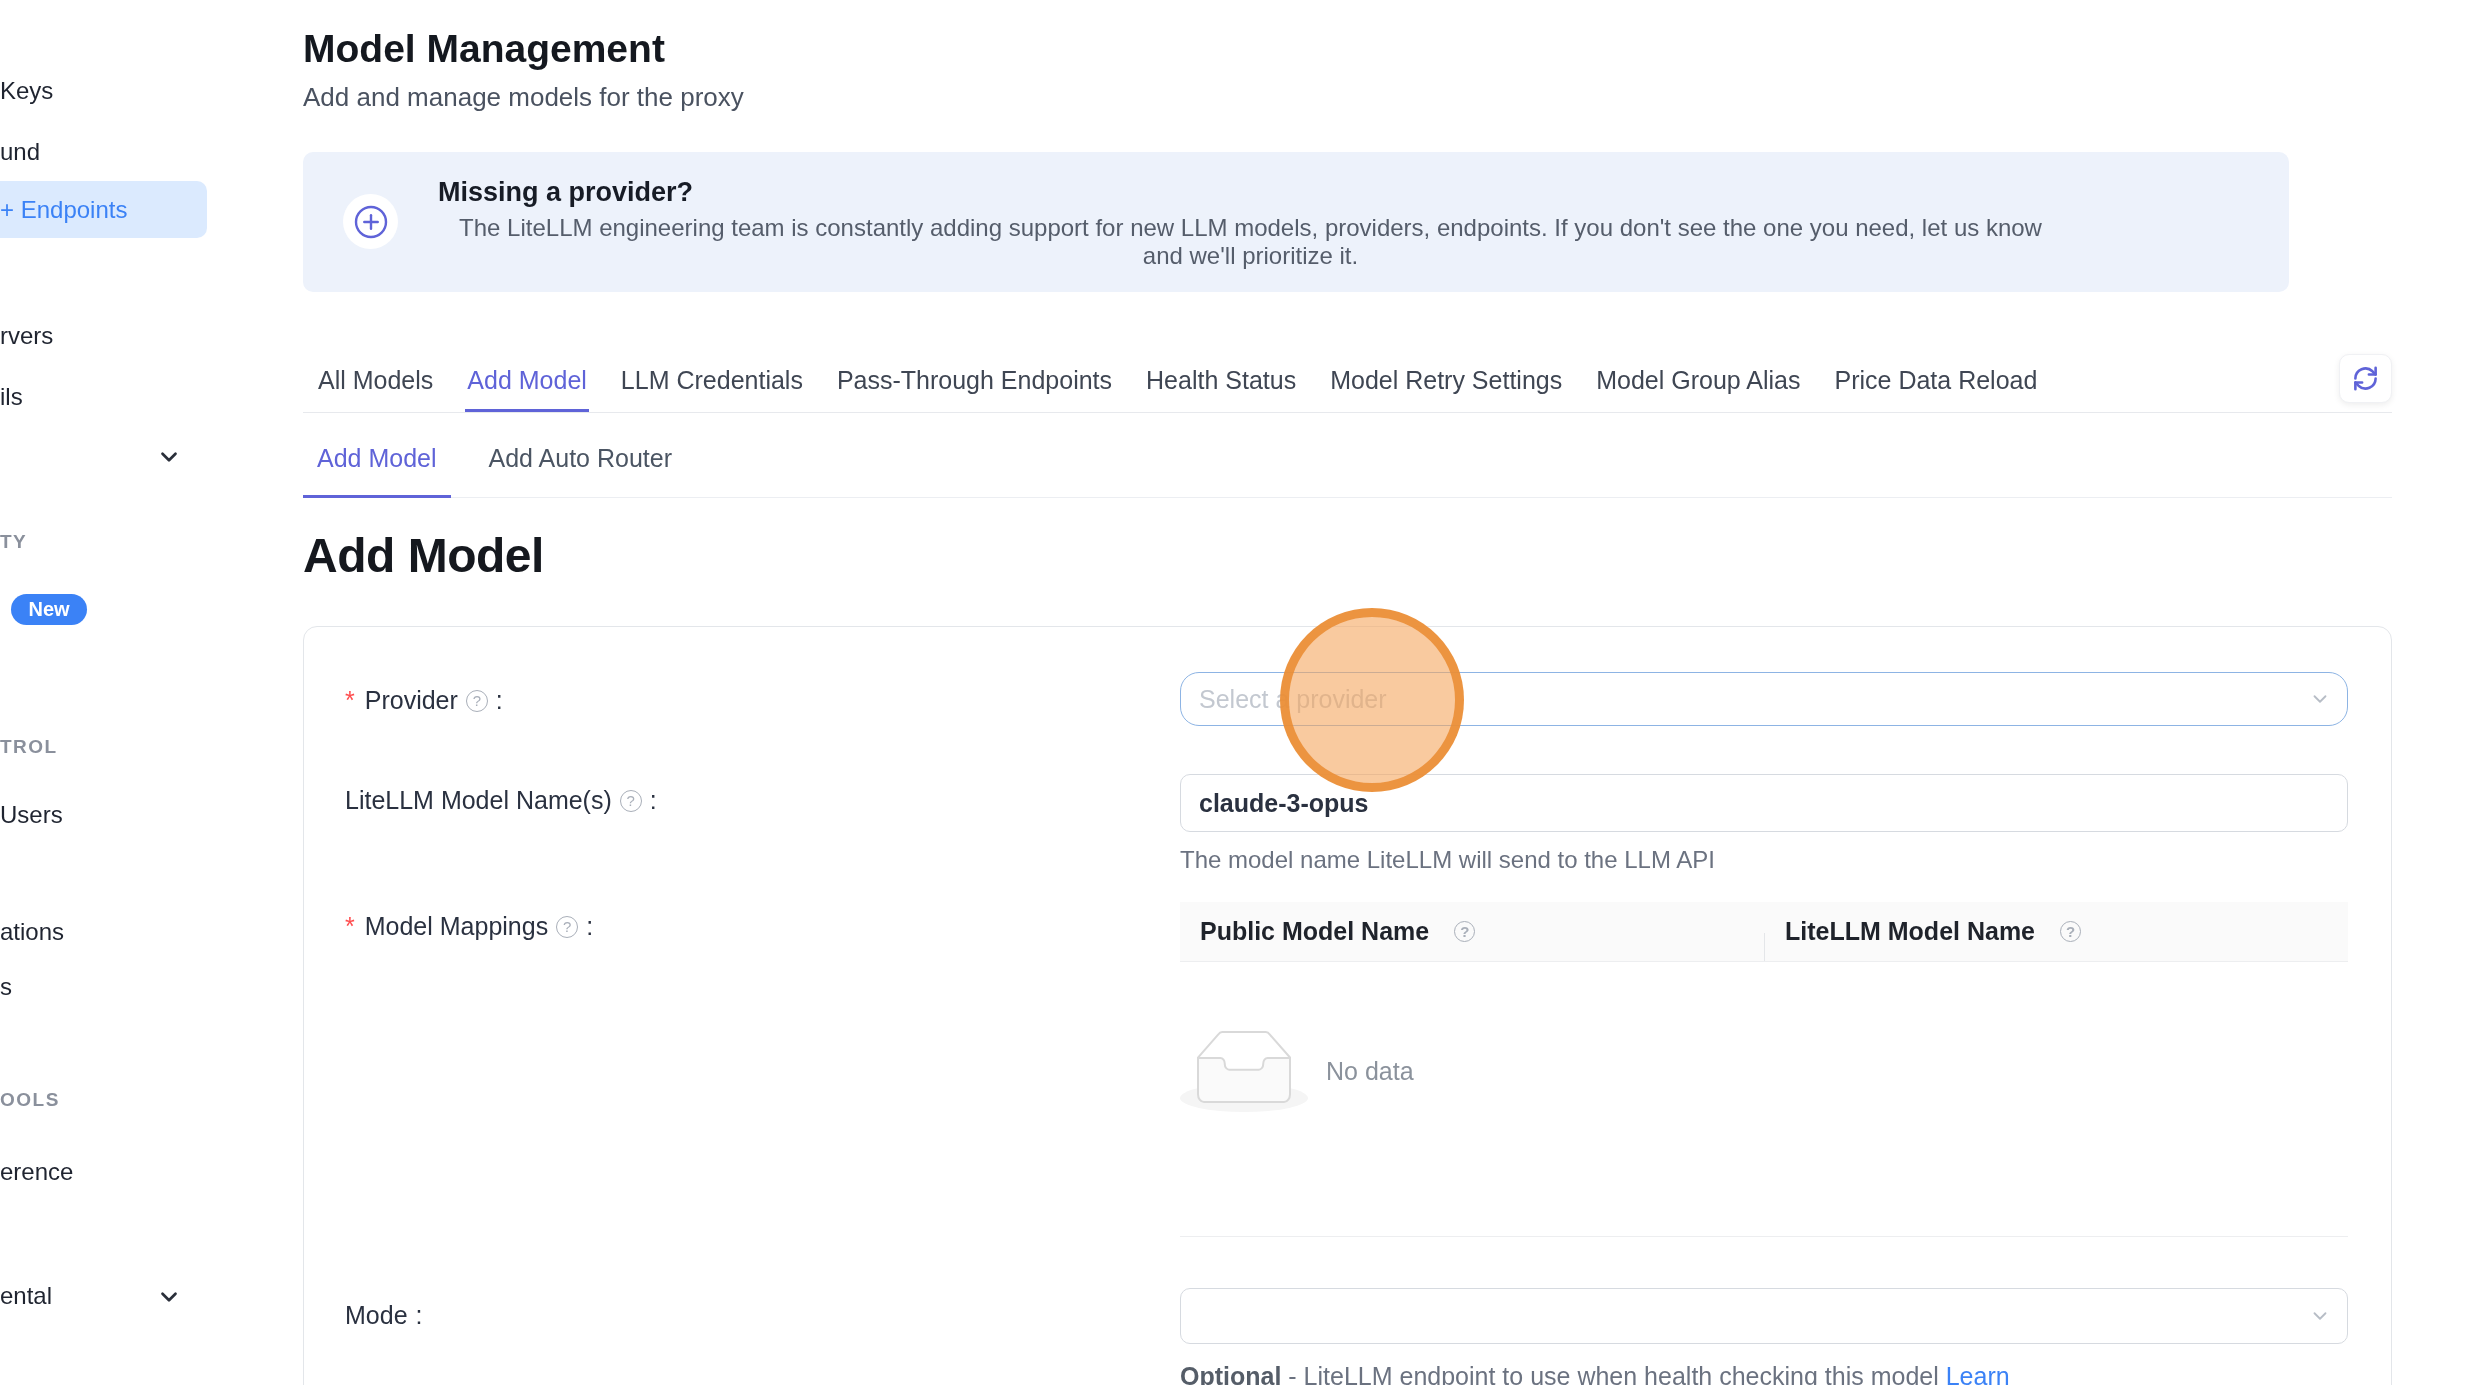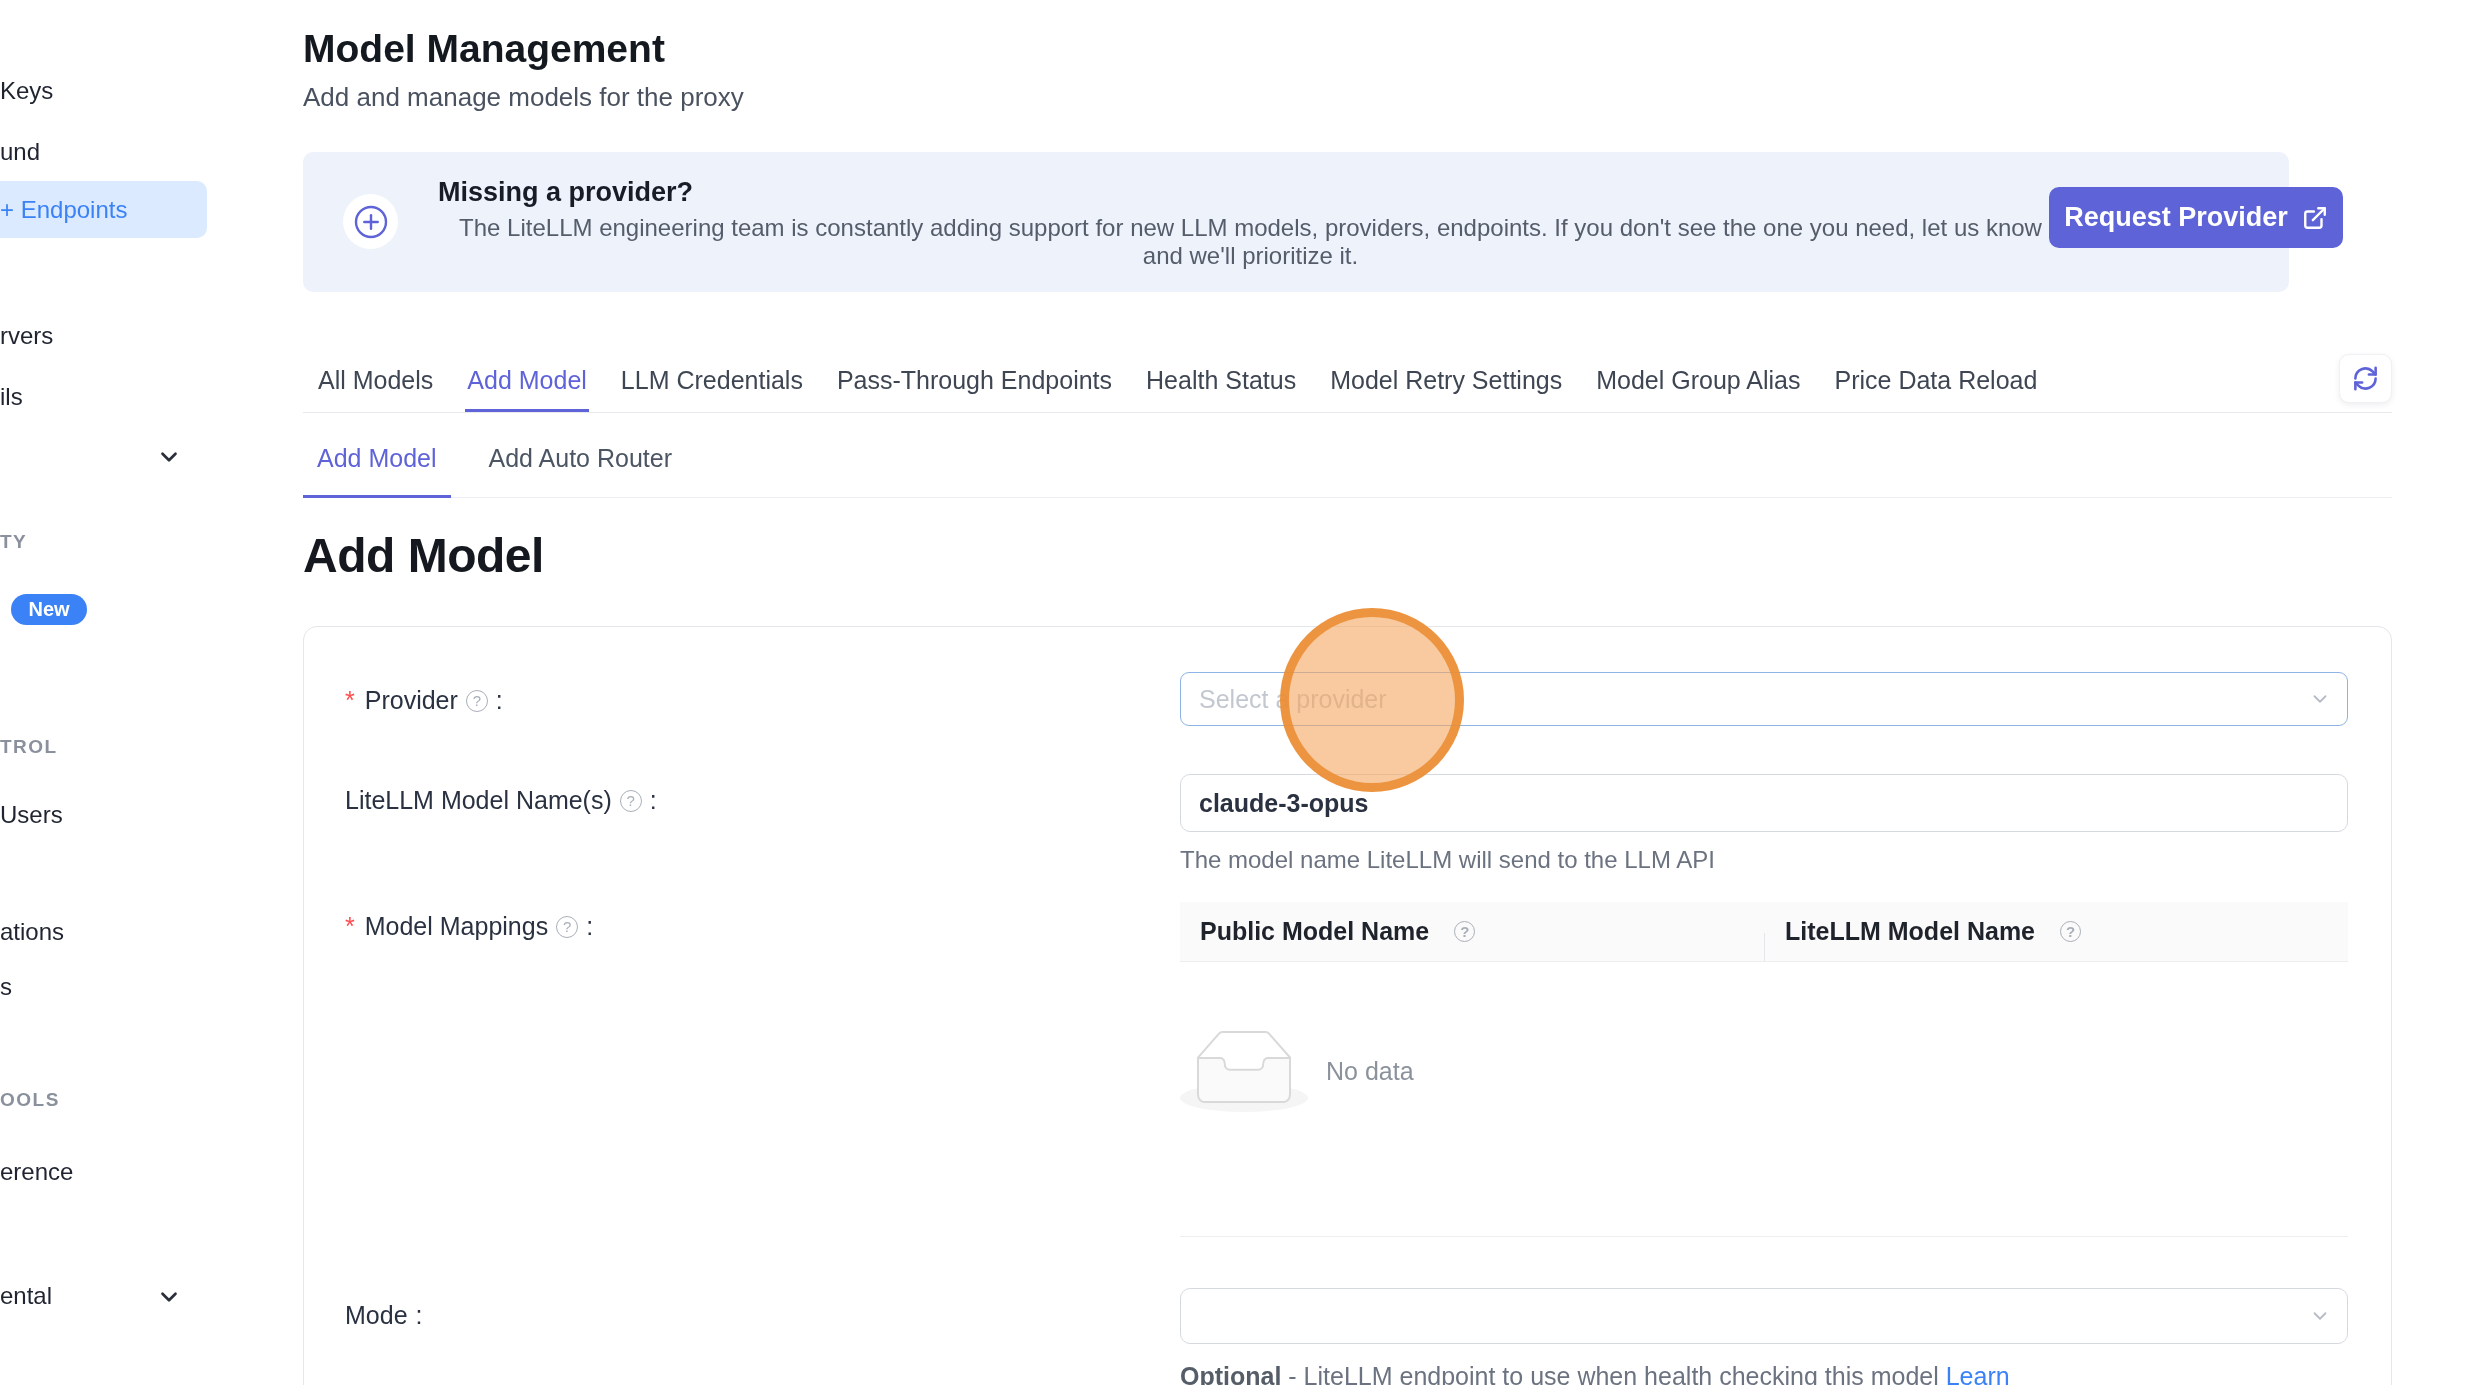--- a/index.html
+++ b/index.html
@@ -50,21 +50,21 @@
   .card { position:absolute; left:303px; top:626px; width:2089px; height:830px; background:#fff;
           border:1px solid #e3e6ea; border-radius:14px; }
 
   .f-label { position:absolute; font-size:25px; color:#2a3140; display:flex; align-items:center; gap:8px; white-space:nowrap; }
   .req { color:#ff4d4f; font-size:25px; margin-right:2px; }
   .q-icon { width:22px; height:22px; border:1.5px solid #a9afb9; border-radius:50%; color:#a9afb9; font-size:15px;
             display:inline-flex; align-items:center; justify-content:center; cursor:pointer; flex:none; }
   .colon { color:#2a3140; }
 
   .sel { position:absolute; left:1180px; width:1168px; background:#fff; display:flex; align-items:center; cursor:pointer; }
-  .sel-provider { top:672px; height:54px; border:1.5px solid #8db4e4; border-radius:9px; }
+  .sel-provider { top:672px; height:54px; border:1.5px solid #8db4e4; border-radius:19px; }
   .sel-mode { top:1288px; height:56px; border:1.5px solid #d6dae0; border-radius:10px; }
   .sel .ph { font-size:25px; color:#c3c8d0; padding-left:18px; }
   .sel .chev { position:absolute; right:16px; top:50%; transform:translateY(-50%); line-height:0; }
 
   .txt-input { position:absolute; left:1180px; top:774px; width:1168px; height:58px; border:1.5px solid #d6dae0;
                border-radius:10px; font-size:25px; color:#2a3140; padding:0 18px; font-family:inherit; outline:none;font-weight:bold; }
   .help { position:absolute; left:1180px; font-size:24px; color:#6b7280; white-space:nowrap; }
 
   
   .tbl-head { position:absolute; left:1180px; top:902px; width:1168px; height:60px; background:#fafafa;
@@ -122,30 +122,20 @@
 <div class="banner">
   <div class="banner-circle">
     <svg width="36" height="36" viewBox="0 0 24 24" fill="none" stroke="#5f63d8" stroke-width="1.6" stroke-linecap="round">
       <circle cx="12" cy="12" r="10"></circle>
         <line x1="12" y1="7.5" x2="12" y2="16.5"></line>
         <line x1="7.5" y1="12" x2="16.5" y2="12"></line>
     </svg>
   </div>
   <div class="banner-title">Missing a provider?</div>
   <div class="banner-body">The LiteLLM engineering team is constantly adding support for new LLM models, providers, endpoints. If you don't see the one you need, let us know and we'll prioritize it.</div>
-  <button class="req-btn">
-    <span>Request Provider</span>
-    <span style="line-height:0">
-      <svg width="26" height="26" viewBox="0 0 24 24" fill="none" stroke="#fff" stroke-width="2.2" stroke-linecap="round" stroke-linejoin="round">
-        <path d="M18 13v6a2 2 0 0 1-2 2H5a2 2 0 0 1-2-2V8a2 2 0 0 1 2-2h6"></path>
-          <polyline points="15 3 21 3 21 9"></polyline>
-          <line x1="10" y1="14" x2="21" y2="3"></line>
-      </svg>
-    </span>
-  </button>
 </div>
 
 <div class="tabs-row">
   <div class="tab">All Models</div>
   <div class="tab active">Add Model</div>
   <div class="tab">LLM Credentials</div>
   <div class="tab">Pass-Through Endpoints</div>
   <div class="tab">Health Status</div>
   <div class="tab">Model Retry Settings</div>
   <div class="tab">Model Group Alias</div>

